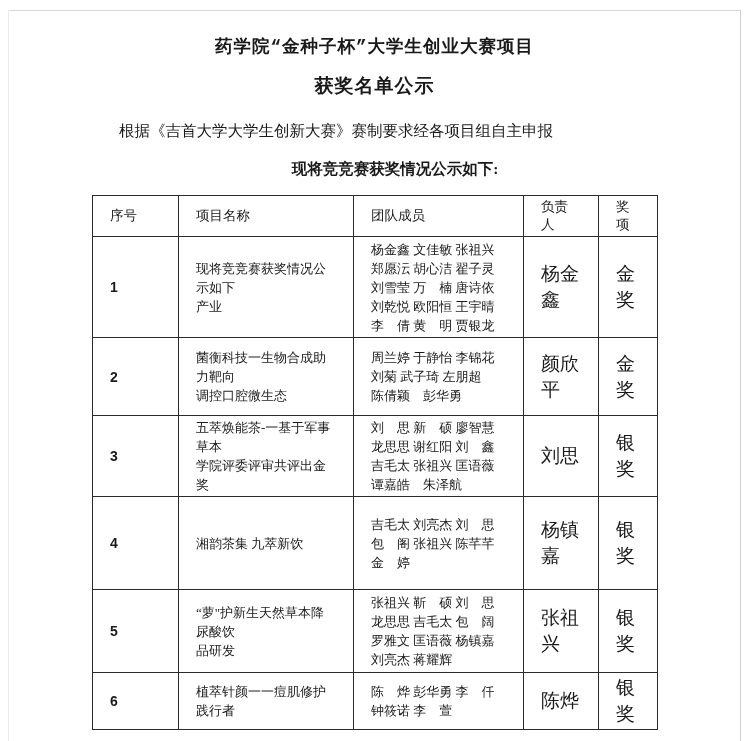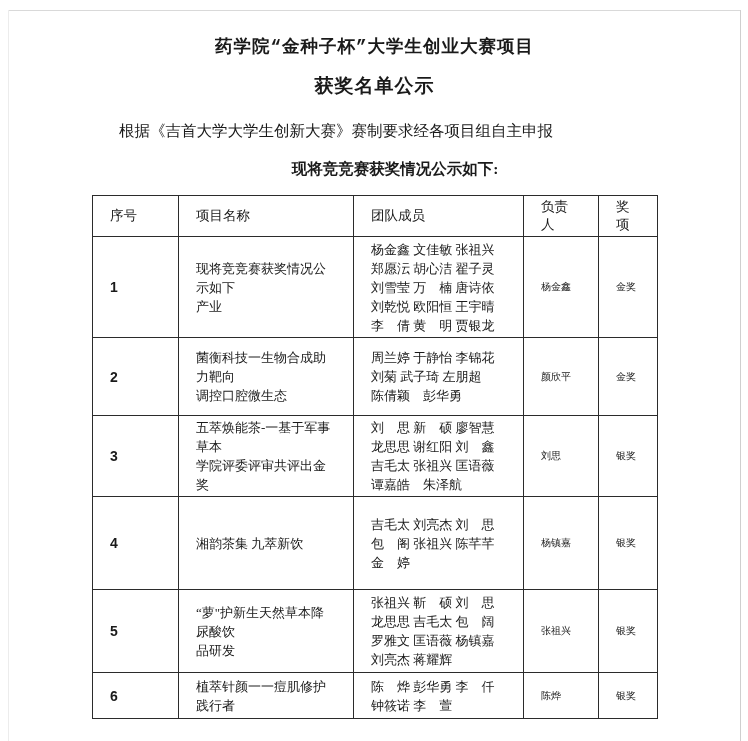--- a/index.html
+++ b/index.html
@@ -50,21 +50,21 @@
   .award-table tr.r1 td { height: 96px; }
   .award-table tr.r2 td { height: 73px; }
   .award-table tr.r3 td { height: 72px; }
   .award-table tr.r4 td { height: 88px; }
   .award-table tr.r5 td { height: 78px; }
   .award-table tr.r6 td { height: 41px; }
 
   td.c-no { font-family: "Liberation Sans", "DejaVu Sans", sans-serif; font-weight: bold; font-size: 14px; }
   td.c-proj { white-space: pre-line; line-height: 19px; }
   td.c-team { white-space: pre-line; line-height: 19px; margin-top: 24px; }
-  td.c-leader, td.c-award { font-size: 10px; }
+  td.c-leader, td.c-award { font-size: 19px; }
 </style>
 </head>
 <body>
 
 <div class="frame-top"></div>
 <div class="frame-left"></div>
 <div class="frame-right"></div>
 
 <div class="content">
   <div class="title1">药学院“金种子杯”大学生创业大赛项目</div>

